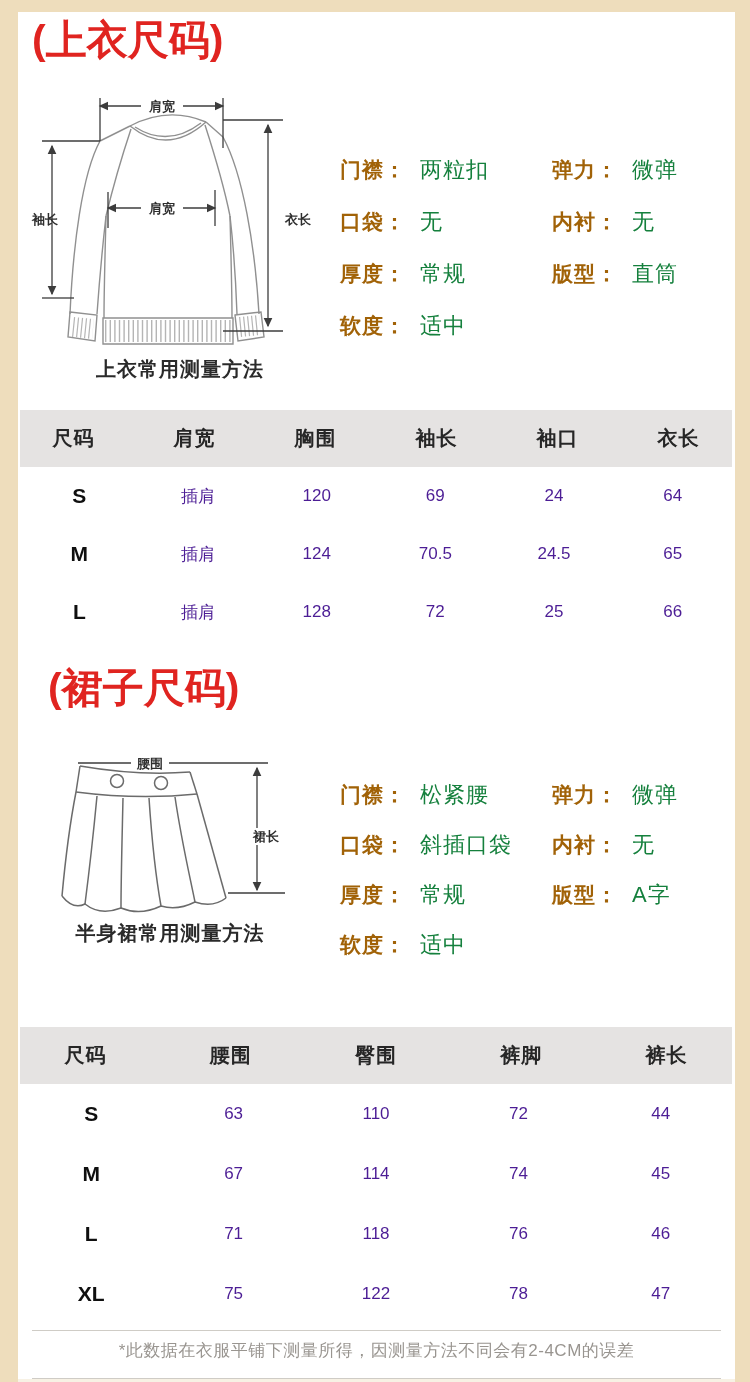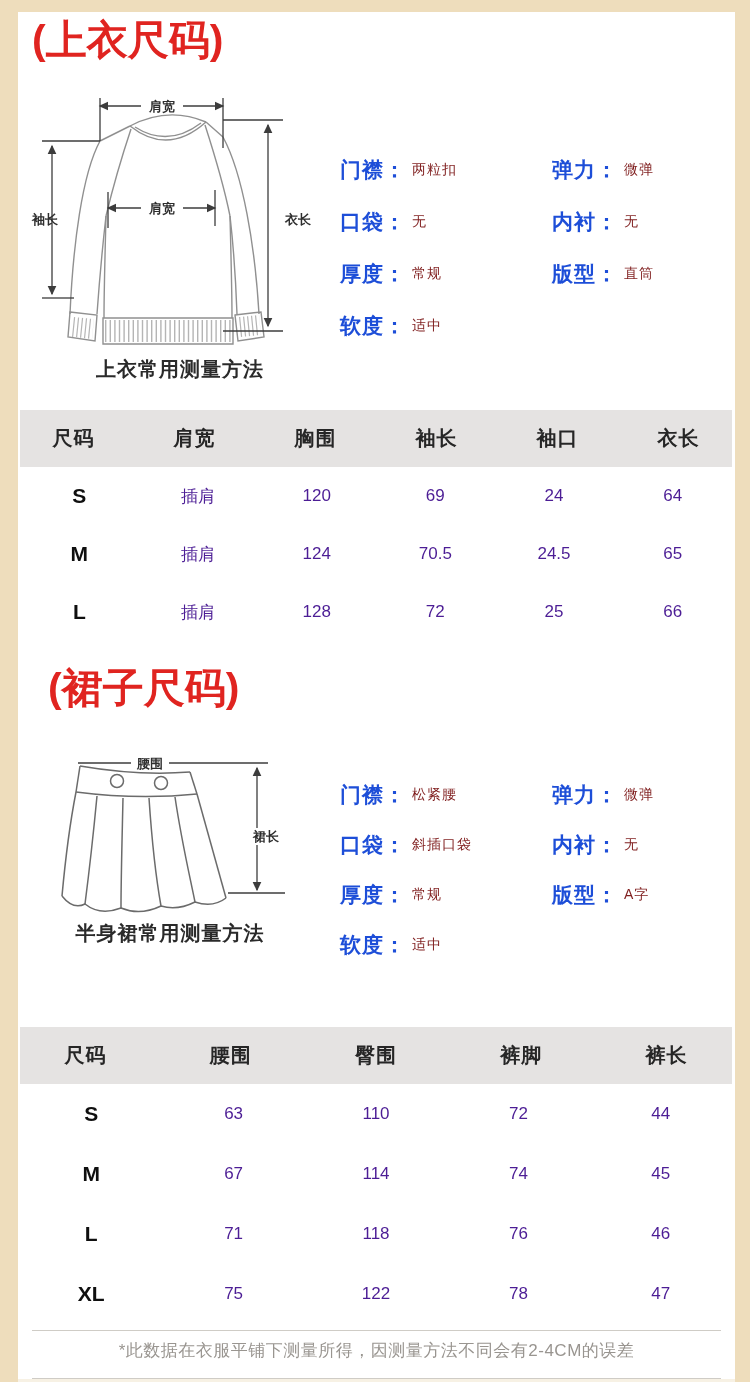--- a/index.html
+++ b/index.html
@@ -31,22 +31,22 @@
   }
   .svg-label { font-size:13px; font-weight:bold; fill:#2e2e2e; }
 
   .attrs {
     position:absolute; left:322px; width:386px;
     display:grid; grid-template-columns:212px 1fr;
   }
   .a1 { top:132px; grid-auto-rows:52px; }
   .a2 { top:758px; grid-auto-rows:50px; }
   .attr { display:flex; align-items:center; }
-  .alabel { font-size:21px; font-weight:bold; color:#1d4ed8; letter-spacing:1px; }
-  .avalue { font-size:14px; color:#7f1d1d; margin-left:6px; letter-spacing:1px; }
+  .alabel { font-size:21px; font-weight:bold; color:#a16207; letter-spacing:1px; }
+  .avalue { font-size:22px; color:#15803d; margin-left:14px; letter-spacing:1px; }
 
   .table { position:absolute; left:2px; width:712px; }
   .tb1 { top:398px; }
   .tb2 { top:1015px; }
   .cols6 { display:grid; grid-template-columns:repeat(6,1fr); }
   .cols5 { display:grid; grid-template-columns:repeat(5,1fr); }
   .thead { height:57px; background:#e5e3e2; align-items:center;gap:14px; }
   .th {
     text-align:center; font-size:20px; font-weight:600; color:#262626;
     letter-spacing:1px;

